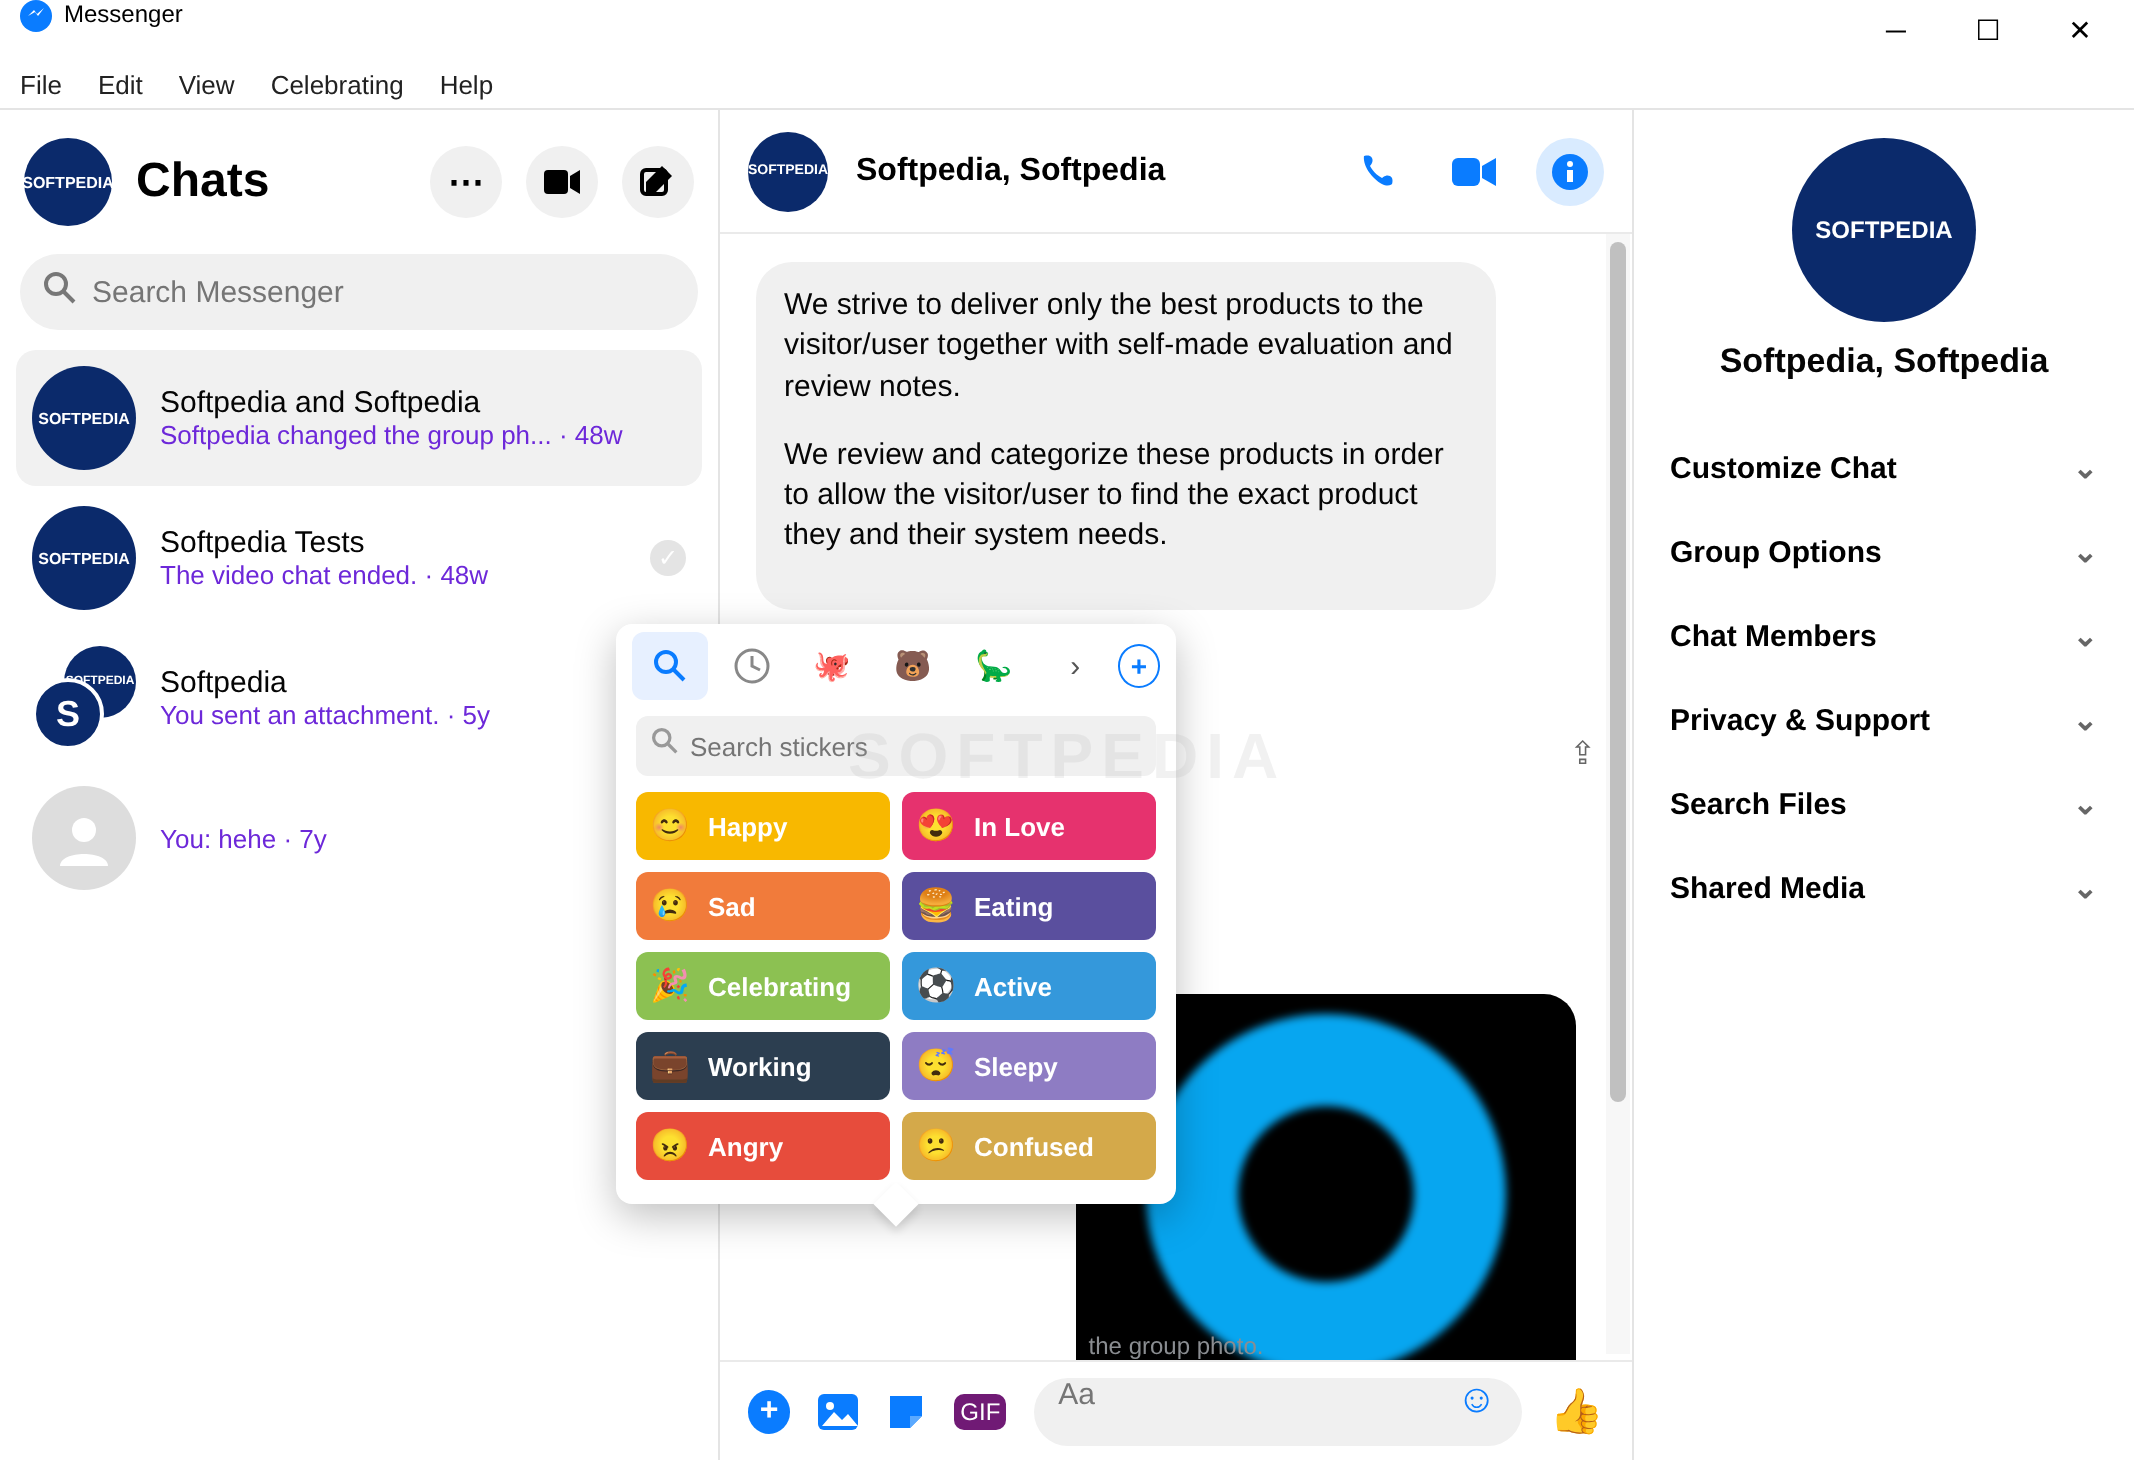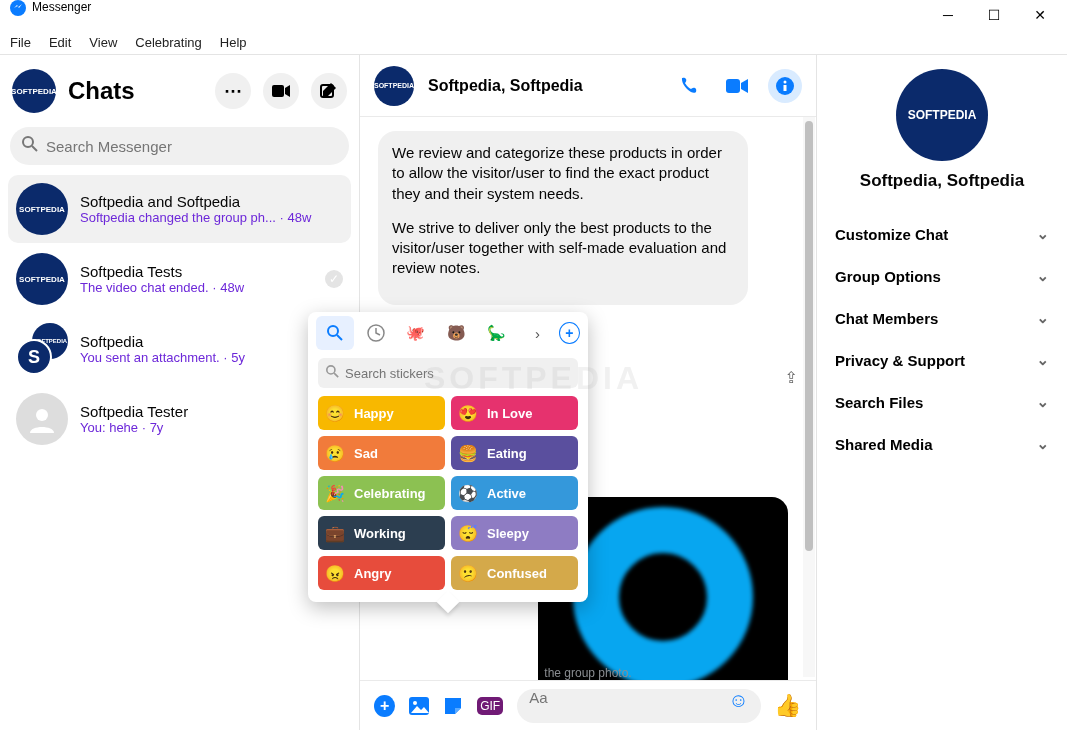--- a/index.html
+++ b/index.html
@@ -154,21 +154,20 @@
         </div>
       </div>
       <div class="chatitem">
         <div class="avatar-c grey">
             <svg width="28" height="28" viewBox="0 0 28 28">
               <circle cx="14" cy="10" r="6" fill="#fff"></circle>
               <path d="M2 28 C2 20 26 20 26 28 Z" fill="#fff"></path>
             </svg>
           </div>
         <div class="meta">
-          <div class="name">Softpedia Tester</div>
           <div class="sub">You: hehe · 7y</div>
         </div>
       </div>
     </div>
   </div>
 
   <div class="mainpane">
     <div class="convhead">
       <div class="avatar-c2">SOFTPEDIA</div>
       <div class="title">Softpedia, Softpedia</div>
@@ -188,22 +187,22 @@
           <svg width="20" height="20" viewBox="0 0 20 20">
             <circle cx="10" cy="10" r="9" fill="#0a7cff"></circle>
             <circle cx="10" cy="6" r="1.5" fill="#fff"></circle>
             <rect x="8.5" y="9" width="3" height="6" fill="#fff"></rect>
           </svg>
         </div>
     </div>
 
     <div class="messages">
       <div class="msgblock">
+        <p>We strive to deliver only the best products to the visitor/user together with self-made evaluation and review notes.</p>
         <p>We review and categorize these products in order to allow the visitor/user to find the exact product they and their system needs.</p>
-        <p>We strive to deliver only the best products to the visitor/user together with self-made evaluation and review notes.</p>
       </div>
       <div class="share">⇪</div>
       <div class="imgmsg">
           <div class="ring"></div>
         </div>
 
     </div>
     <div class="groupnote">the group photo.</div>
 
     <div class="scrollbar">

